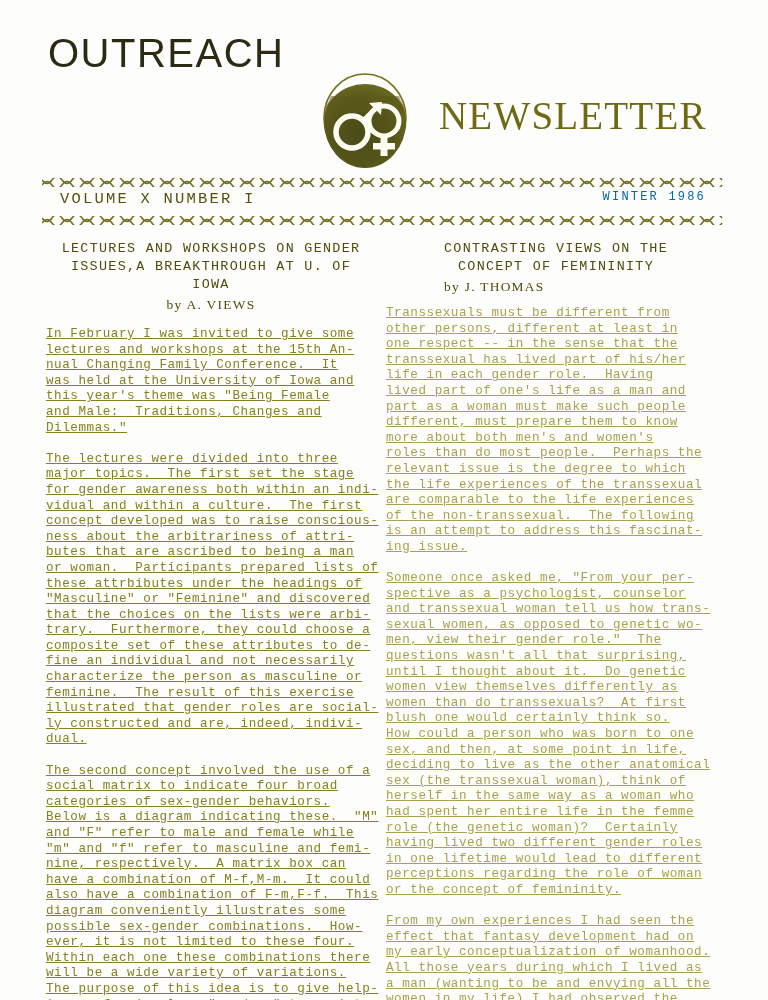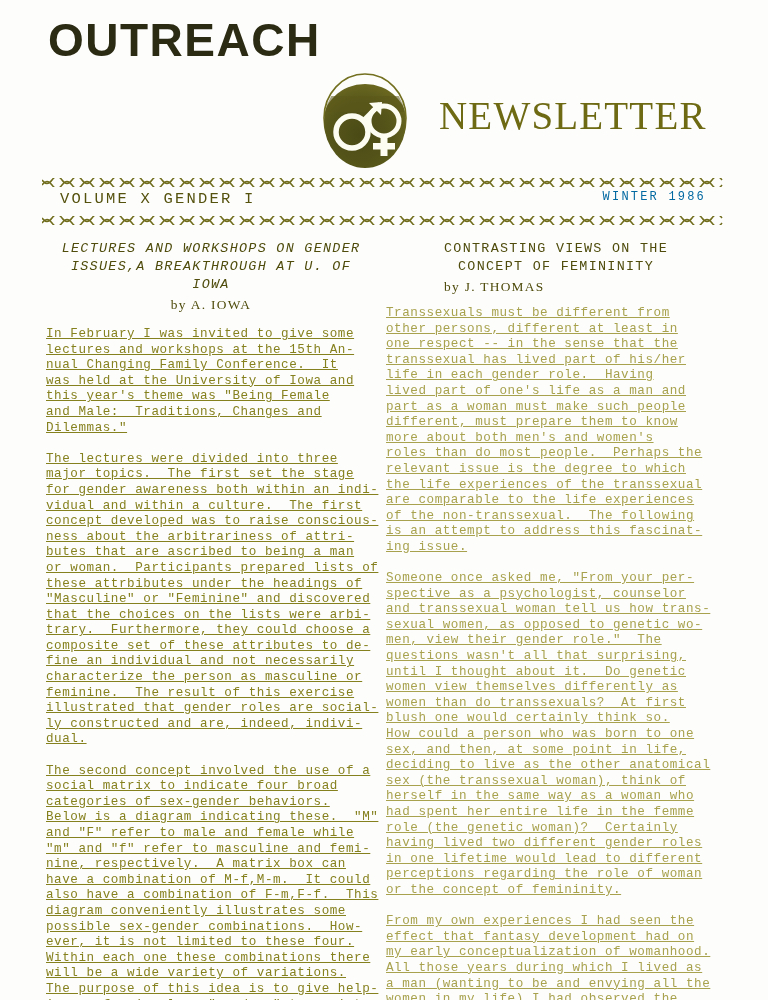--- a/index.html
+++ b/index.html
@@ -24,24 +24,24 @@
 
   
   .masthead {
     position: relative;
     height: 178px;
   }
 
   .masthead-title {
     position: absolute;
     left: 48px;
-    top: 17px;
+    top: 33px;
     font-family: "Liberation Sans", "DejaVu Sans", sans-serif;
-    font-weight: bold;
-    font-size: 46px;
+    font-weight: normal;
+    font-size: 40px;
     letter-spacing: 1.5px;
     color: #2b2a12;
     line-height: 1;
   }
 
   .logo {
     position: absolute;
     left: 314px;
     top: 66px;
     width: 102px;
@@ -113,21 +113,21 @@
   .col-right { left: 386px; width: 336px; }
 
   .headline {
     font-size: 13.4px;
     letter-spacing: 1.3px;
     line-height: 18px;
     color: #4f4c0c;
     margin: 0;
     white-space: pre-line;
   }
-  .headline-left  { text-align: center; padding: 0 6px; font-style: italic; }
+  .headline-left  { text-align: center; padding: 0 6px; }
   .headline-right { text-align: center; padding-left: 4px; }
 
   .byline {
     font-size: 13.4px;
     letter-spacing: 1.3px;
     color: #4f4c0c;
     margin: 3px 0 0 0;
     font-family: Liberation Serif, serif;
   }
   .byline-left  { text-align: center; }
@@ -198,39 +198,39 @@
   <div class="braid braid-top">
     <svg width="684" height="9" viewBox="0 0 684 9" preserveAspectRatio="none">
       <g stroke="#6f6c1c" stroke-width="1.5" fill="none">
         <path d="M0,7 Q5,0 10,7 T20,7 T30,7 T40,7 T50,7 T60,7 T70,7 T80,7 T90,7 T100,7 T110,7 T120,7 T130,7 T140,7 T150,7 T160,7 T170,7 T180,7 T190,7 T200,7 T210,7 T220,7 T230,7 T240,7 T250,7 T260,7 T270,7 T280,7 T290,7 T300,7 T310,7 T320,7 T330,7 T340,7 T350,7 T360,7 T370,7 T380,7 T390,7 T400,7 T410,7 T420,7 T430,7 T440,7 T450,7 T460,7 T470,7 T480,7 T490,7 T500,7 T510,7 T520,7 T530,7 T540,7 T550,7 T560,7 T570,7 T580,7 T590,7 T600,7 T610,7 T620,7 T630,7 T640,7 T650,7 T660,7 T670,7 T680,7"></path>
         <path d="M0,2 Q5,9 10,2 T20,2 T30,2 T40,2 T50,2 T60,2 T70,2 T80,2 T90,2 T100,2 T110,2 T120,2 T130,2 T140,2 T150,2 T160,2 T170,2 T180,2 T190,2 T200,2 T210,2 T220,2 T230,2 T240,2 T250,2 T260,2 T270,2 T280,2 T290,2 T300,2 T310,2 T320,2 T330,2 T340,2 T350,2 T360,2 T370,2 T380,2 T390,2 T400,2 T410,2 T420,2 T430,2 T440,2 T450,2 T460,2 T470,2 T480,2 T490,2 T500,2 T510,2 T520,2 T530,2 T540,2 T550,2 T560,2 T570,2 T580,2 T590,2 T600,2 T610,2 T620,2 T630,2 T640,2 T650,2 T660,2 T670,2 T680,2"></path>
       </g>
     </svg>
   </div>
 
   <div class="issueline">
-    <span class="issue-vol">VOLUME  X   GENDER  I</span>
+    <span class="issue-vol">VOLUME  X   NUMBER  I</span>
     <span class="issue-date">WINTER 1986</span>
   </div>
 
   <div class="braid braid-bottom">
     <svg width="684" height="9" viewBox="0 0 684 9" preserveAspectRatio="none">
       <g stroke="#6f6c1c" stroke-width="1.5" fill="none">
         <path d="M0,7 Q5,0 10,7 T20,7 T30,7 T40,7 T50,7 T60,7 T70,7 T80,7 T90,7 T100,7 T110,7 T120,7 T130,7 T140,7 T150,7 T160,7 T170,7 T180,7 T190,7 T200,7 T210,7 T220,7 T230,7 T240,7 T250,7 T260,7 T270,7 T280,7 T290,7 T300,7 T310,7 T320,7 T330,7 T340,7 T350,7 T360,7 T370,7 T380,7 T390,7 T400,7 T410,7 T420,7 T430,7 T440,7 T450,7 T460,7 T470,7 T480,7 T490,7 T500,7 T510,7 T520,7 T530,7 T540,7 T550,7 T560,7 T570,7 T580,7 T590,7 T600,7 T610,7 T620,7 T630,7 T640,7 T650,7 T660,7 T670,7 T680,7"></path>
         <path d="M0,2 Q5,9 10,2 T20,2 T30,2 T40,2 T50,2 T60,2 T70,2 T80,2 T90,2 T100,2 T110,2 T120,2 T130,2 T140,2 T150,2 T160,2 T170,2 T180,2 T190,2 T200,2 T210,2 T220,2 T230,2 T240,2 T250,2 T260,2 T270,2 T280,2 T290,2 T300,2 T310,2 T320,2 T330,2 T340,2 T350,2 T360,2 T370,2 T380,2 T390,2 T400,2 T410,2 T420,2 T430,2 T440,2 T450,2 T460,2 T470,2 T480,2 T490,2 T500,2 T510,2 T520,2 T530,2 T540,2 T550,2 T560,2 T570,2 T580,2 T590,2 T600,2 T610,2 T620,2 T630,2 T640,2 T650,2 T660,2 T670,2 T680,2"></path>
       </g>
     </svg>
   </div>
 
   <div class="columns">
 
     <div class="col col-left">
       <div class="headline headline-left">LECTURES AND WORKSHOPS ON GENDER
 ISSUES,A BREAKTHROUGH AT U. OF IOWA</div>
-      <div class="byline byline-left">by A. IOWA</div>
+      <div class="byline byline-left">by A. VIEWS</div>
 
       <div class="body-text body-left">In February I was invited to give some
 lectures and workshops at the 15th An-
 nual Changing Family Conference.  It
 was held at the University of Iowa and
 this year's theme was "Being Female
 and Male:  Traditions, Changes and
 Dilemmas."</div>
       <div class="para-gap"></div>
       <div class="body-text body-left" style="margin-top:0">The lectures were divided into three

